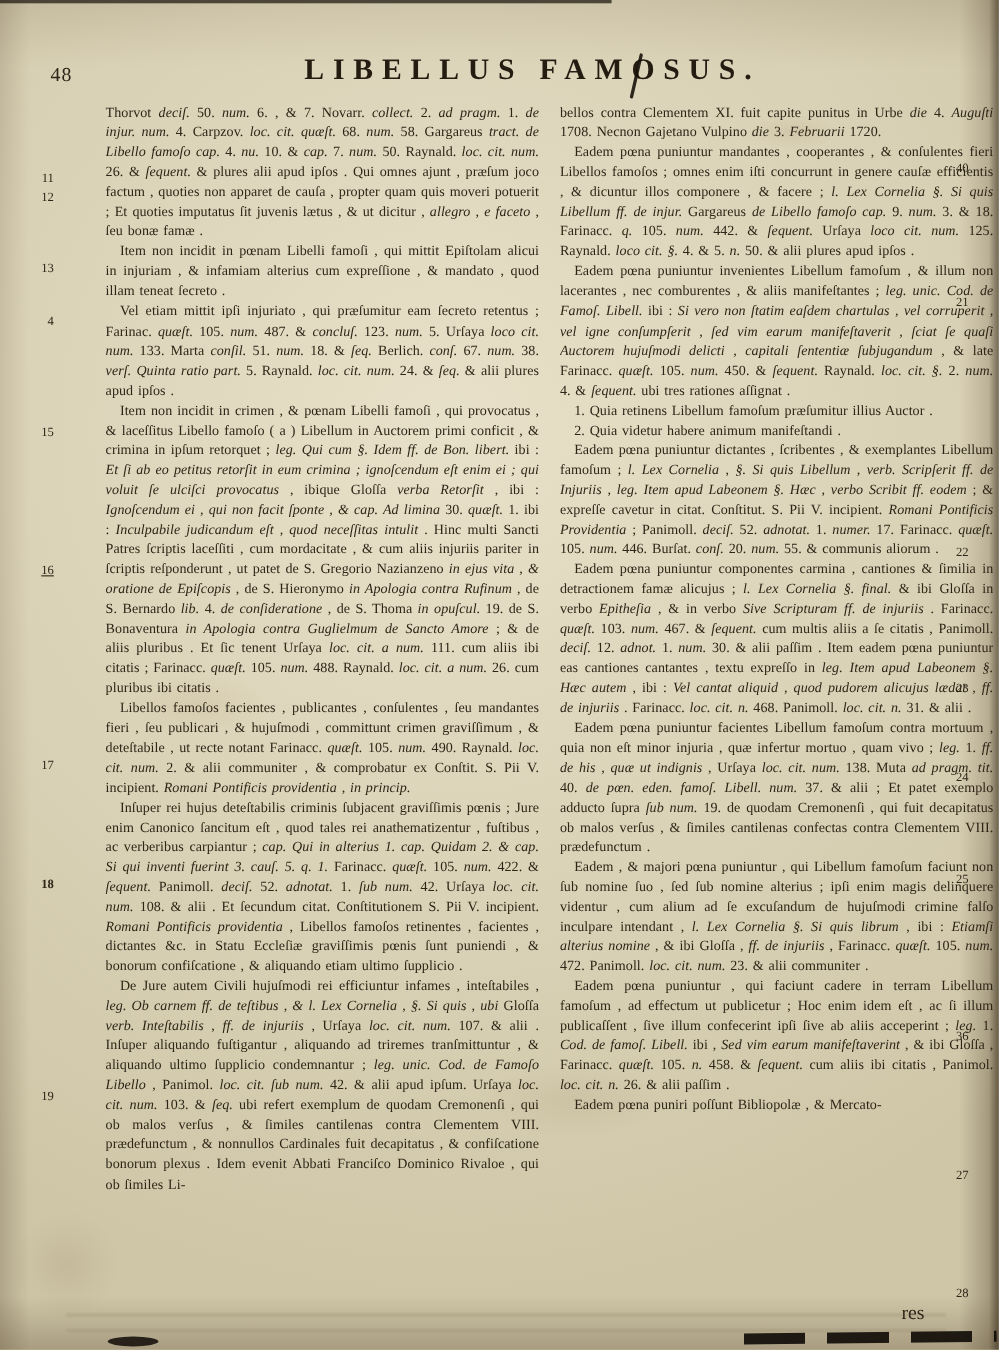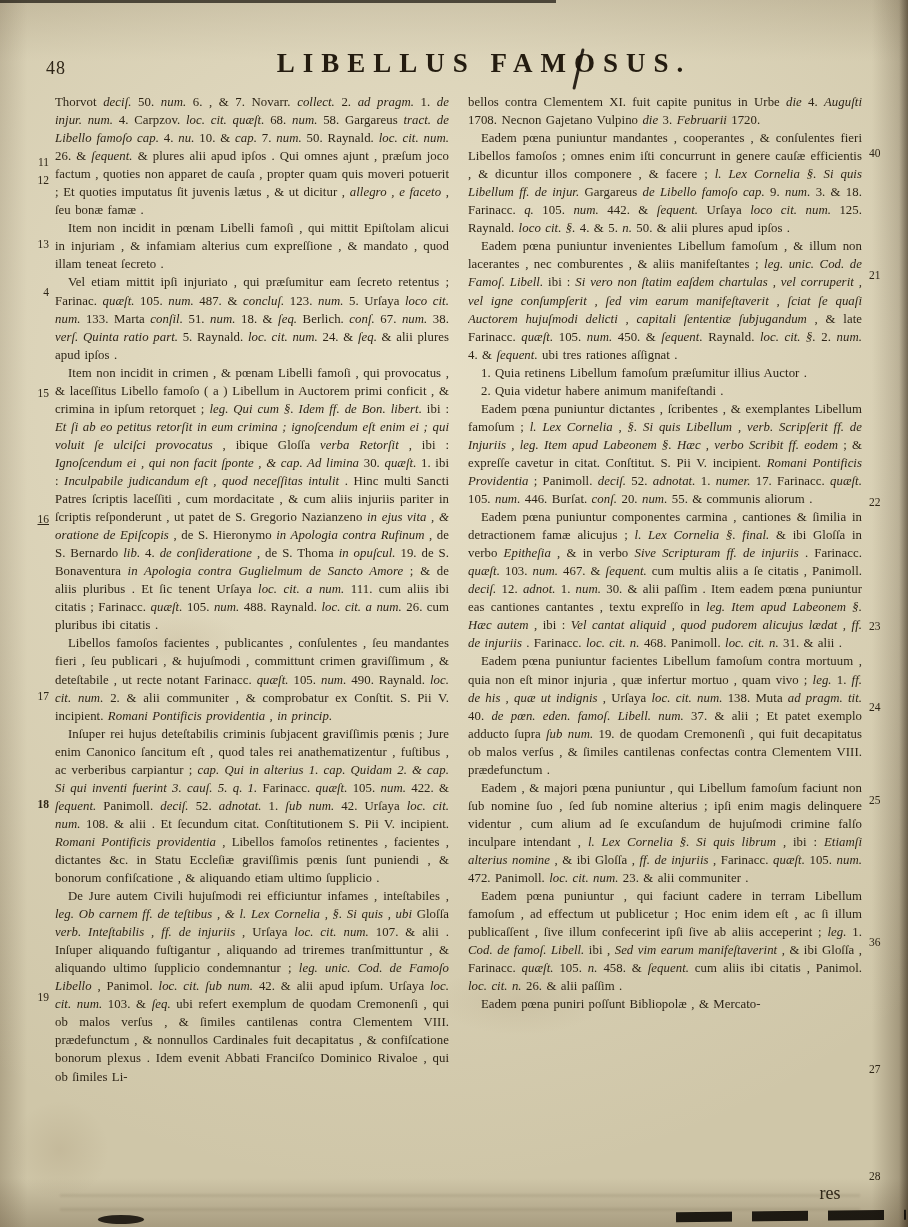--- a/index.html
+++ b/index.html
@@ -10,21 +10,21 @@
       linear-gradient(90deg, rgba(86,68,44,.26) 0, rgba(0,0,0,0) 3%, rgba(0,0,0,0) 96%, rgba(66,50,28,.40) 100%),
       linear-gradient(0deg, rgba(78,60,36,.30) 0, rgba(0,0,0,0) 4%, rgba(0,0,0,0) 95%, rgba(96,78,50,.22) 100%),
       #cfc6a8;
     font-family:"Liberation Serif","DejaVu Serif",serif;
     color:#2e2517;
   }
   .page-number{position:absolute;left:46px;top:58px;font-size:18px;letter-spacing:1px;}
   .page-title{position:absolute;left:30px;top:48px;width:908px;text-align:center;
     font-size:27px;letter-spacing:8px;font-weight:bold;color:#241c10;}
   .col{position:absolute;top:93px;width:394px;height:1117px;overflow:hidden;
-    text-align:justify;font-size:12.8px;line-height:18.05px;word-spacing:1.1px;letter-spacing:.05px;}
+    text-align:justify;font-size:12.8px;line-height:18.05px;word-spacing:1.1px;letter-spacing:.05px;margin-left:41px;}
   #leftcol{left:55px;}
   #rightcol{left:468px;}
   .para{margin:0;}
   .para.indent{text-indent:13px;}
   .margin-num{position:absolute;font-size:11.5px;color:#2e2517;}
   .margin-num.left{left:25px;width:24px;text-align:right;}
   .margin-num.right{left:869px;width:26px;text-align:left;}
   .catchword{position:absolute;left:790px;top:1183px;width:80px;text-align:center;font-size:18px;}
   .ink-slash{position:absolute;left:577px;top:48px;width:3px;height:42px;background:#18120a;
     transform:rotate(13deg);border-radius:2px;opacity:.9;}

